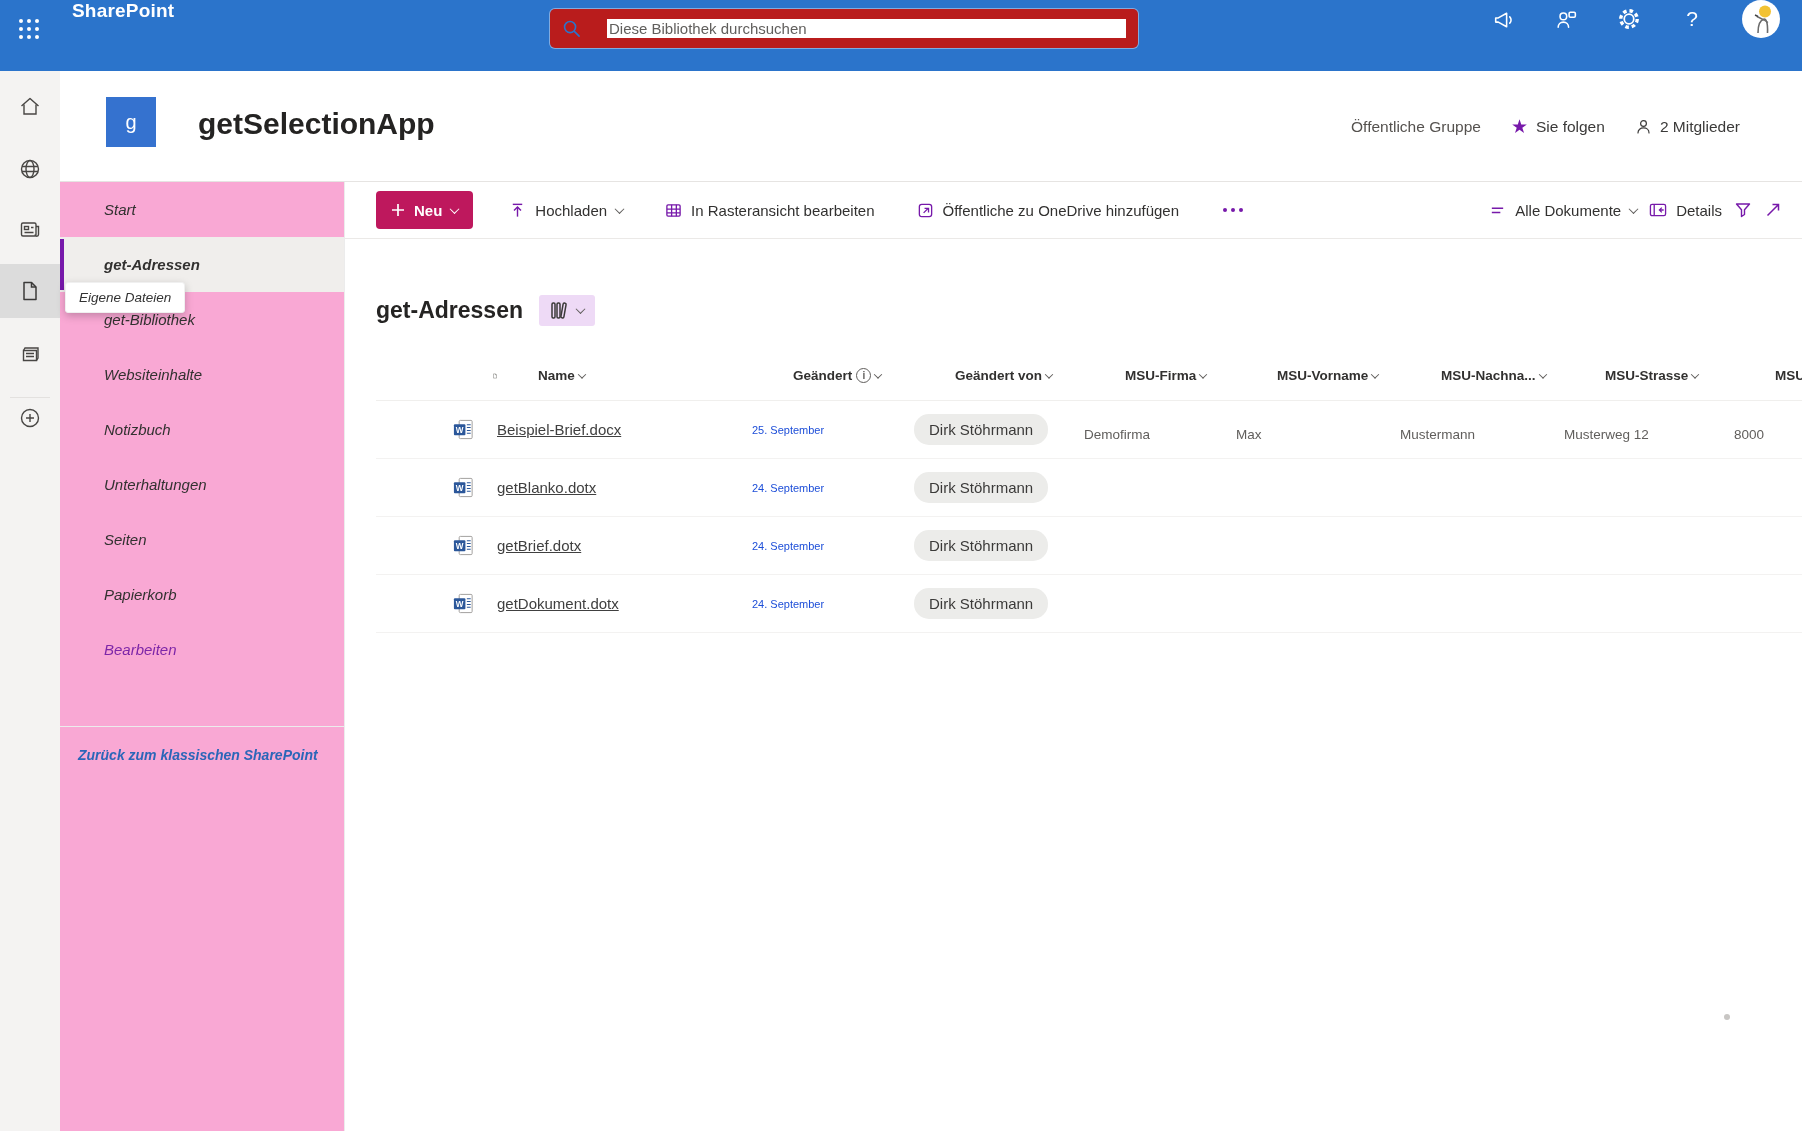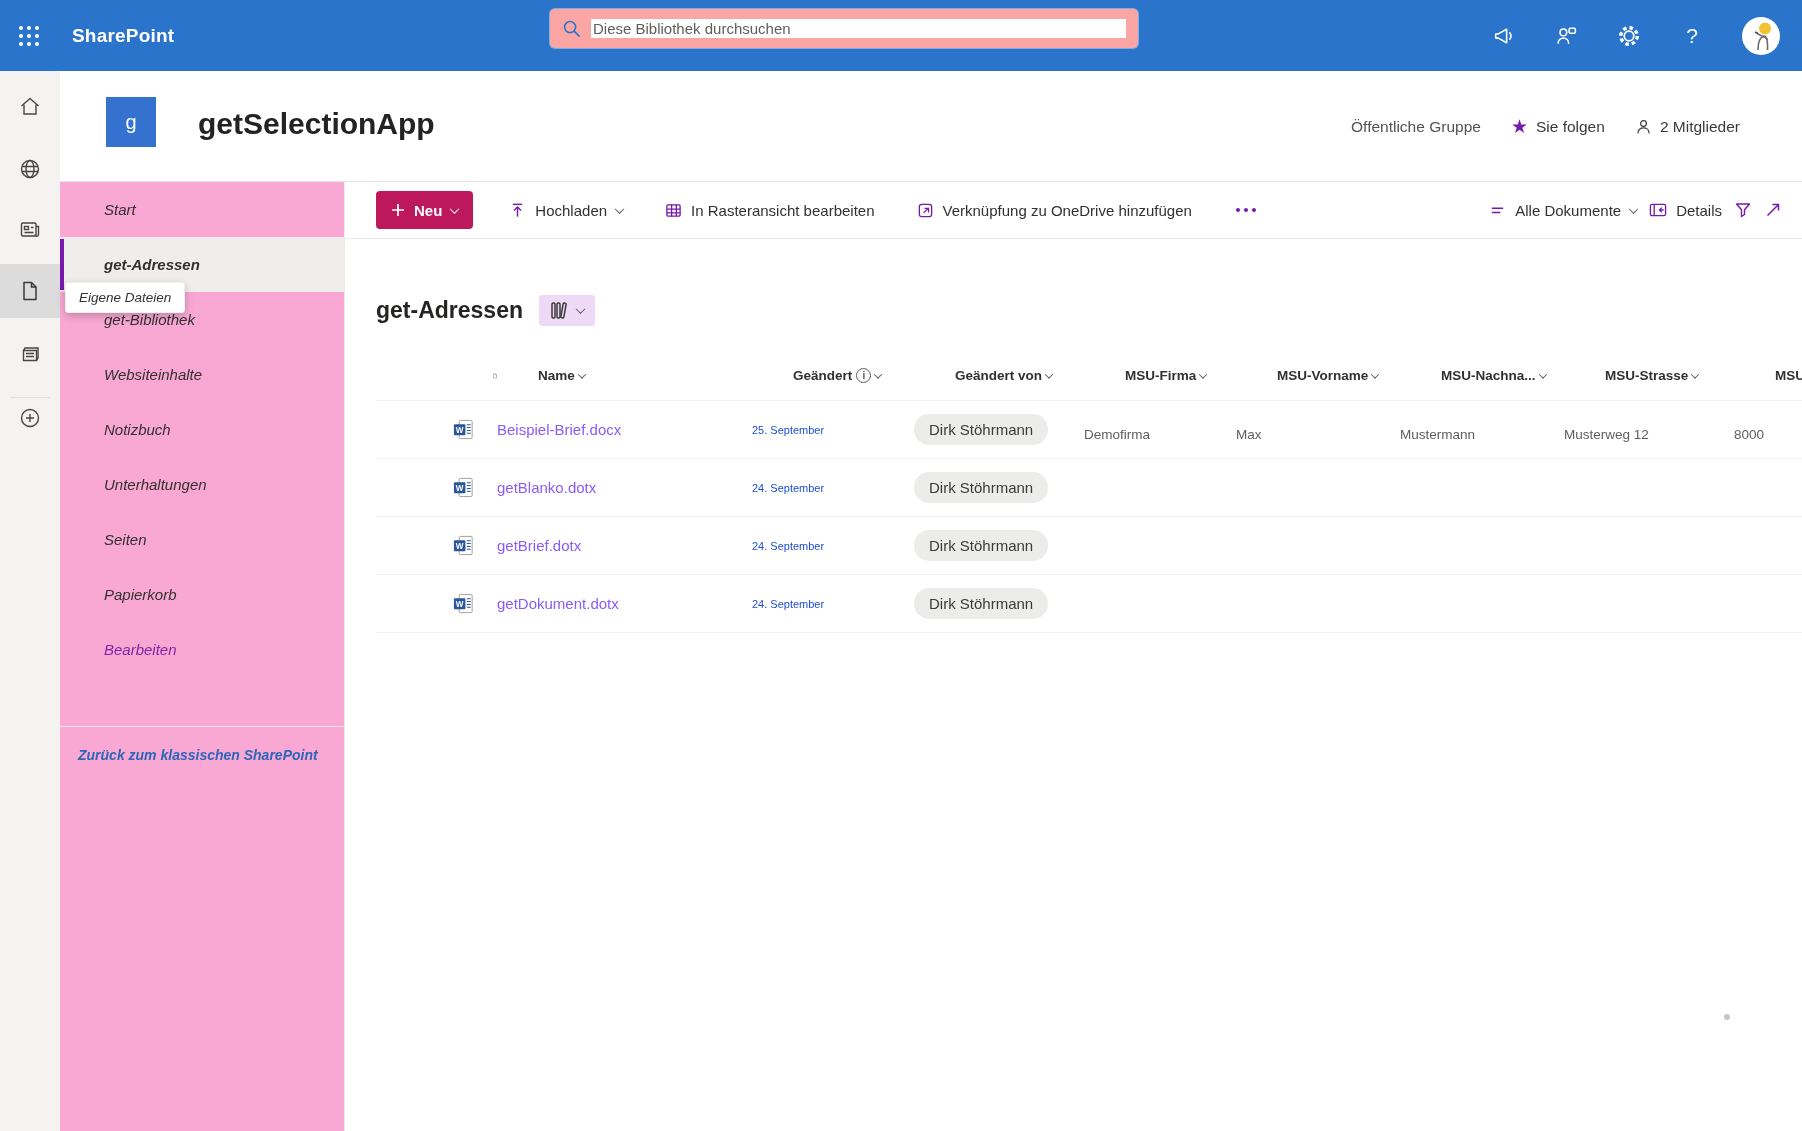--- a/index.html
+++ b/index.html
@@ -2,27 +2,27 @@
 <html><head>
 <meta charset="utf-8">
 <style>
   * { box-sizing: border-box; }
   html,body { margin:0; padding:0; background:#fff; }
   body {
     width:1802px; height:1131px; overflow:hidden; position:relative;
     font-family:"Liberation Sans", sans-serif; color:#323130;
   }
   
-  .topbar { height:71px; background:#2b74cb; display:flex; align-items:center; position:relative; z-index:20; }
+  .topbar { height:71px; background:#2b74cb; display:flex; align-items:flex-start; position:relative; z-index:20; }
   .waffle { width:58px; height:57px; display:flex; align-items:center; justify-content:center; cursor:pointer; }
   .waffle-grid { display:grid; grid-template-columns:repeat(3,4px); grid-gap:4px; }
   .waffle-grid span { width:4px; height:4px; background:#fff; border-radius:50%; }
   .brand { color:#fff; font-size:19px; font-weight:bold; margin-left:14px; letter-spacing:.2px; }
-  .searchbox { position:absolute; left:550px; top:9px; width:588px; height:39px; background:#fca5a5;
-    border-radius:5px; display:flex; align-items:center; padding:0 12px; box-shadow:0 0 0 1px rgba(255,255,255,.4); }
+  .searchbox { position:absolute; left:550px; top:9px; width:588px; height:39px; background:#b91c1c;
+    border-radius:5px; display:flex; align-items:center; padding:0 12px; box-shadow:0 0 0 1px rgba(255,255,255,.4);gap:16px; }
   .searchbox input { border:none; outline:none; flex:1; font-size:15px; color:#444;
     font-family:"Liberation Sans", sans-serif; margin-left:10px; }
   .searchbox input::placeholder { color:#605e5c; }
   .topbar-right { margin-left:auto; display:flex; align-items:center; gap:37px; margin-right:22px; color:#fff; }
   .tb-icon { width:26px; height:26px; display:flex; align-items:center; justify-content:center; cursor:pointer; }
   .help-glyph::before { content:"?"; font-size:21px; color:#fff; }
   .avatar { width:38px; height:38px; border-radius:50%; background:#fff; overflow:hidden; display:flex;
     align-items:center; justify-content:center; cursor:pointer; }
   
   .layout { display:flex; height:1074px; }
@@ -78,21 +78,21 @@
     padding:0 11px; cursor:pointer; border:none; }
   .grid { display:grid; grid-template-columns:76px 45px 255px 162px 170px 152px 164px 164px 170px 120px;
     align-items:center; }
   .thead { height:50px; border-bottom:1px solid #f0efed; font-size:13.5px; font-weight:bold; color:#323130; }
   .th { display:flex; align-items:center; gap:4px; cursor:pointer;padding-left:41px; }
   .th .chev { width:6px; height:6px; }
   .info-icon { width:15px; height:15px; border:1px solid #605e5c; border-radius:50%; display:inline-flex;
     align-items:center; justify-content:center; color:#605e5c; font-size:10px; flex:none; }
   .info-icon::before { content:"i"; }
   .trow { height:58px; border-bottom:1px solid #f3f2f1; cursor:pointer; }
-  .cell-name { font-size:15px; color:#8b5cf6; }
+  .cell-name { font-size:15px; color:#404040;text-decoration:underline; }
   .cell-date { font-size:11px; color:#1d4ed8; }
   .cell-val  { font-size:13.5px; color:#605e5c;margin-top:9px; }
   .pill { display:inline-block; background:#ececea; border-radius:15px; padding:7px 15px; font-size:15px;
     color:#3b3a39; cursor:pointer; }
   .pill:empty { display:none; }
   .icon-cell { display:flex; align-items:center; }
   .scroll-dot { position:absolute; left:1724px; top:1014px; width:6px; height:6px; border-radius:50%; background:#c8c6c4; }
 </style>
 </head>
 <body>
@@ -288,21 +288,21 @@
               </span>
               <span>In Rasteransicht bearbeiten</span>
             </button>
             <button class="cmd">
               <span class="ic">
                 <svg width="17" height="17" viewBox="0 0 18 18" fill="none" stroke="#7719aa" stroke-width="1.4">
                   <rect x="2.5" y="2.5" width="13" height="13" rx="2.5"></rect>
                   <path d="M7 11.5 11.5 7M8 6.8h4.2V11"></path>
                 </svg>
               </span>
-              <span>Verknüpfung zu OneDrive hinzufügen</span>
+              <span>Öffentliche zu OneDrive hinzufügen</span>
             </button>
             <button class="cmd">
               <span class="dots"></span>
             </button>
           </div>
           <div class="tb-right">
             <button class="cmd">
               <span class="ic">
                 <svg width="17" height="17" viewBox="0 0 18 18" fill="none" stroke="#7719aa" stroke-width="1.6">
                   <path d="M3 6.5h12M3 11h9"></path>

